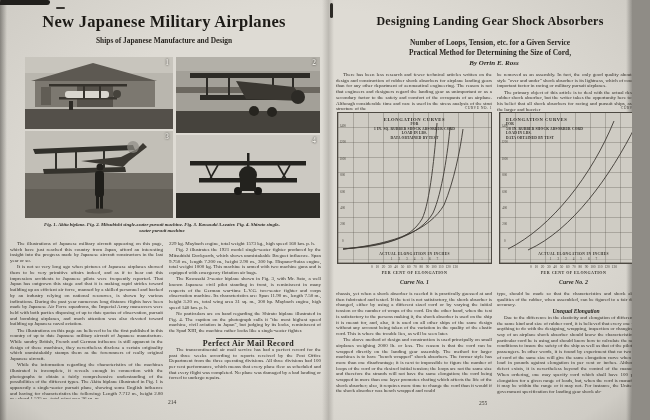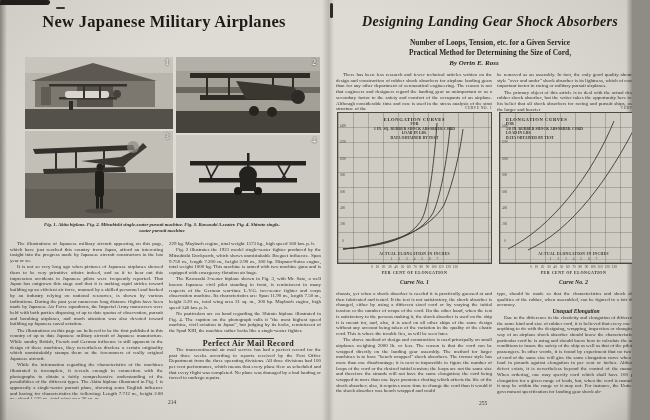--- a/index.html
+++ b/index.html
@@ -12,25 +12,25 @@
   .edge-left{position:absolute;left:0;top:0;width:7px;height:420px;
         background:linear-gradient(90deg,rgba(40,38,34,.45),transparent);}
   .edge-right{position:absolute;right:0;top:0;width:6px;height:420px;
         background:linear-gradient(270deg,rgba(40,38,34,.35),transparent);}
   .mark1{position:absolute;left:0;top:0;width:50px;height:5px;background:#211f1c;border-radius:0 3px 3px 0;transform:skewX(-8deg);}
   .mark2{position:absolute;left:56px;top:7px;width:9px;height:2px;background:#3a3733;border-radius:2px;}
   .mark3{position:absolute;left:330px;top:3px;width:2.5px;height:15px;background:#2c2a26;border-radius:2px;}
   .mark4{position:absolute;left:643px;top:50px;width:3px;height:8px;background:rgba(50,47,42,.5);border-radius:2px;}
   .title{position:absolute;font-weight:bold;color:#1d1b17;letter-spacing:.3px;text-align:center;}
   .title-left{left:18px;top:12px;width:292px;font-size:16.5px;}
-  .title-right{left:332px;top:14px;width:316px;font-size:14px;font-style:italic;}
+  .title-right{left:332px;top:14px;width:316px;font-size:12px;}
   .subtitle{position:absolute;font-weight:bold;font-size:7.4px;line-height:9.6px;text-align:center;color:#2a2722;}
   .sub-left{left:40px;top:36px;width:248px;}
   .sub-right{left:352px;top:38px;width:276px;}
-  .byline{position:absolute;left:336px;top:59px;width:276px;text-align:center;
+  .byline{position:absolute;left:356px;top:59px;width:276px;text-align:center;
           font-style:italic;font-weight:bold;font-size:7px;color:#2a2722;}
 
   
   .photo{position:absolute;background:#8b8880;overflow:hidden;box-shadow:0 0 0 .5px #4a463f inset;}
   .photo svg{position:absolute;inset:0;width:100%;height:100%;}
   .photo .num{position:absolute;top:2px;right:4px;font-size:7.5px;font-weight:bold;color:#e9e7e0;
               text-shadow:0 0 2px #1d1b18;line-height:7px;}
   .caption{position:absolute;left:14px;top:222px;width:296px;text-align:center;
            font-size:4.8px;line-height:6.2px;font-style:italic;font-weight:bold;color:#2c2925;}
 
@@ -72,20 +72,21 @@
   <div class="edge-left"></div>
   <div class="edge-right"></div>
   <div class="mark1"></div>
   <div class="mark2"></div>
   <div class="mark3"></div>
   <div class="mark4"></div>
 
   <div>
     <div class="title title-left">New Japanese Military Airplanes</div>
     <div class="subtitle sub-left">
+      <div>Ships of Japanese Manufacture and Design</div>
     </div>
 
     <div class="photo" style="left:25px;top:57px;width:148px;height:72px;">
       <svg viewBox="0 0 148 72" preserveAspectRatio="none">
         <rect x="0" y="0" width="148" height="72" fill="#b9b6ae"></rect>
         <rect x="0" y="0" width="148" height="16" fill="#c8c5bd"></rect>
         <polygon points="6,24 68,6 132,24" fill="#5d5952"></polygon>
         <rect x="10" y="24" width="120" height="26" fill="#7c7870"></rect>
         <rect x="52" y="28" width="36" height="22" fill="#56524b"></rect>
         <rect x="16" y="30" width="10" height="18" fill="#615d55"></rect>

